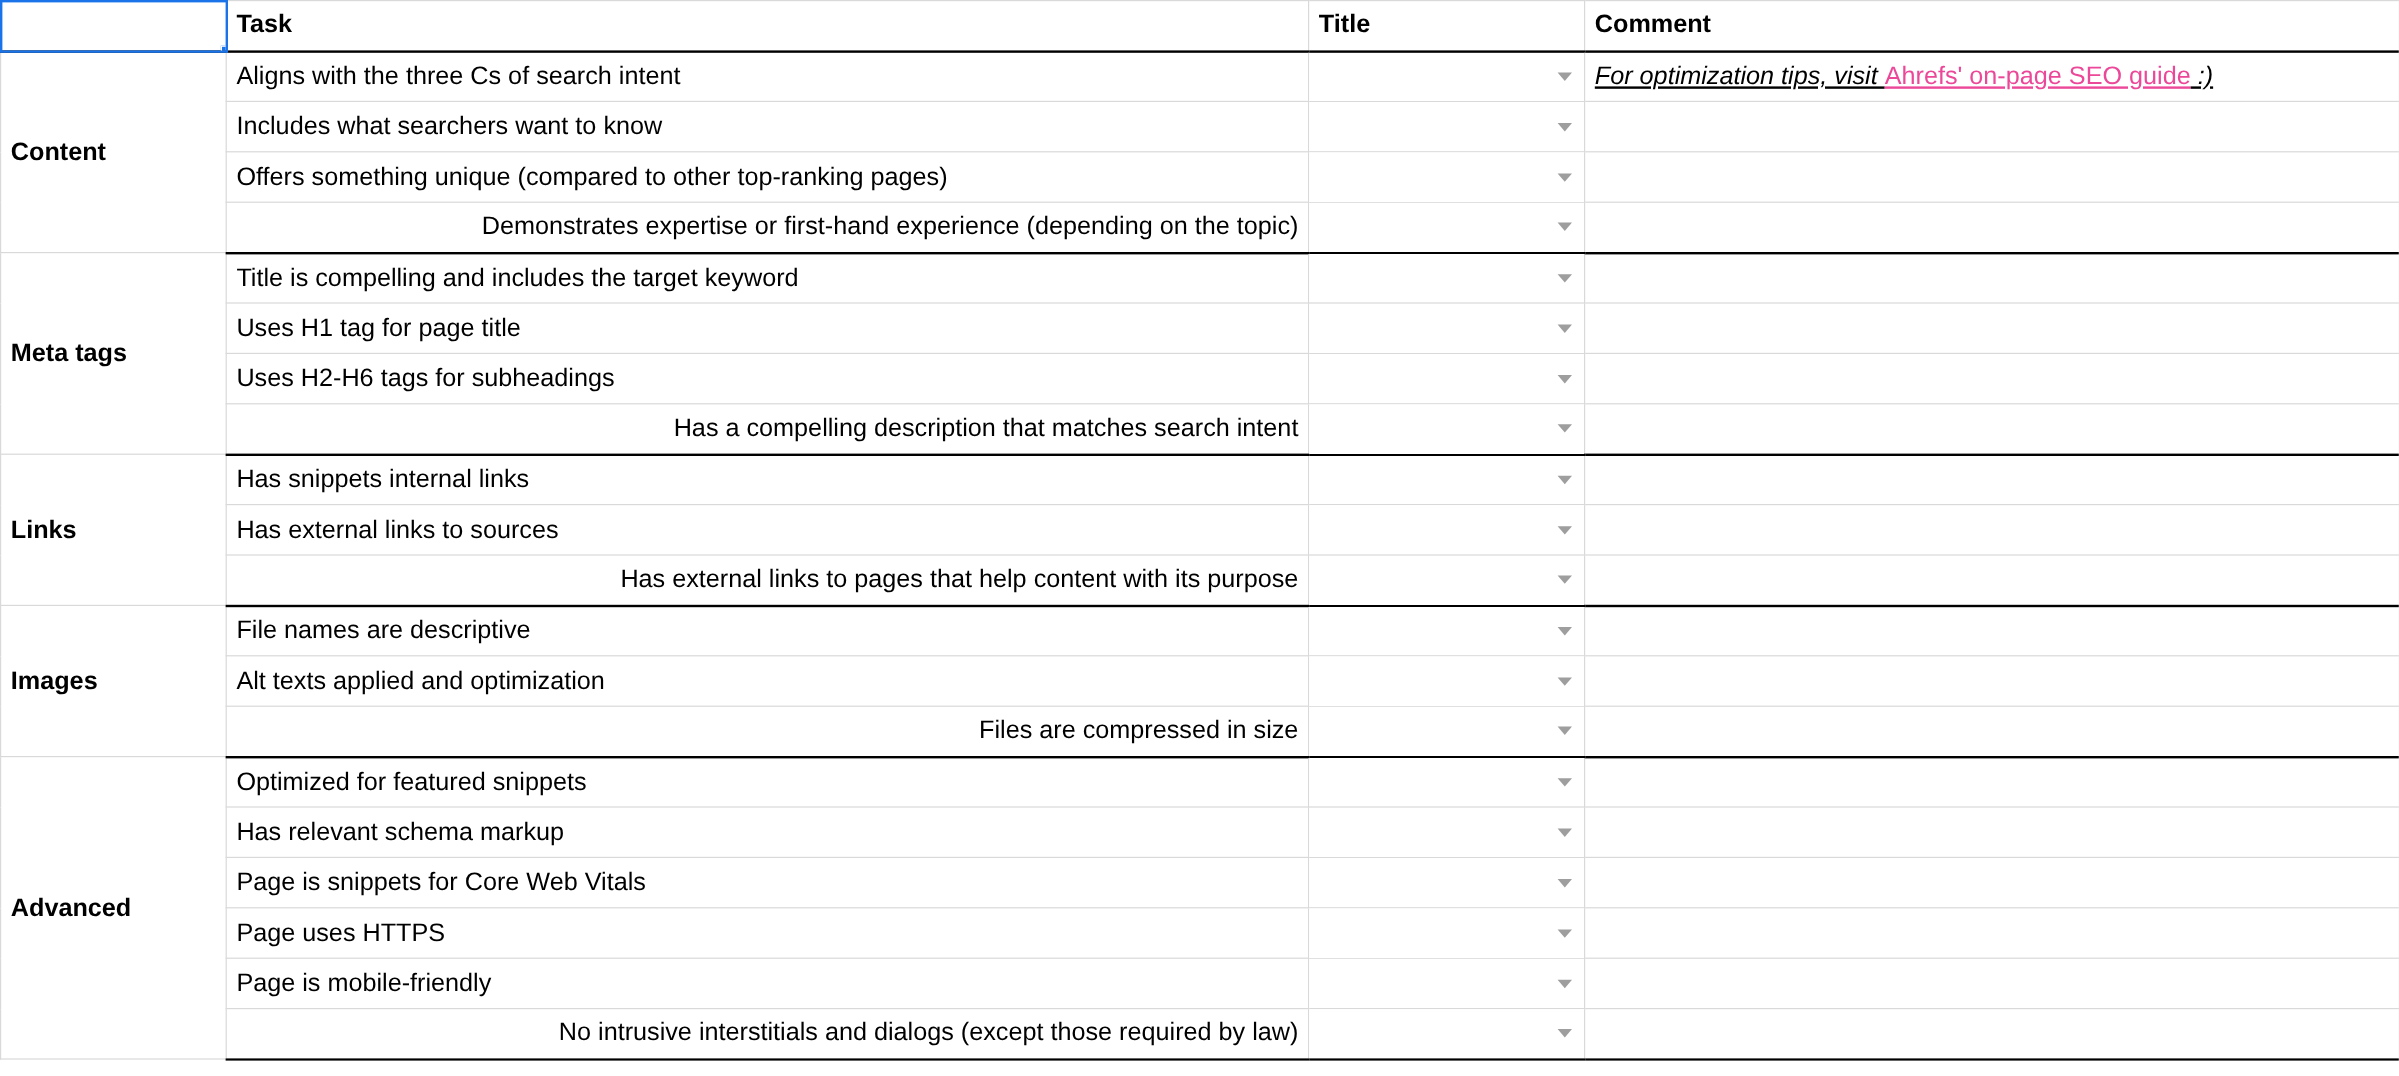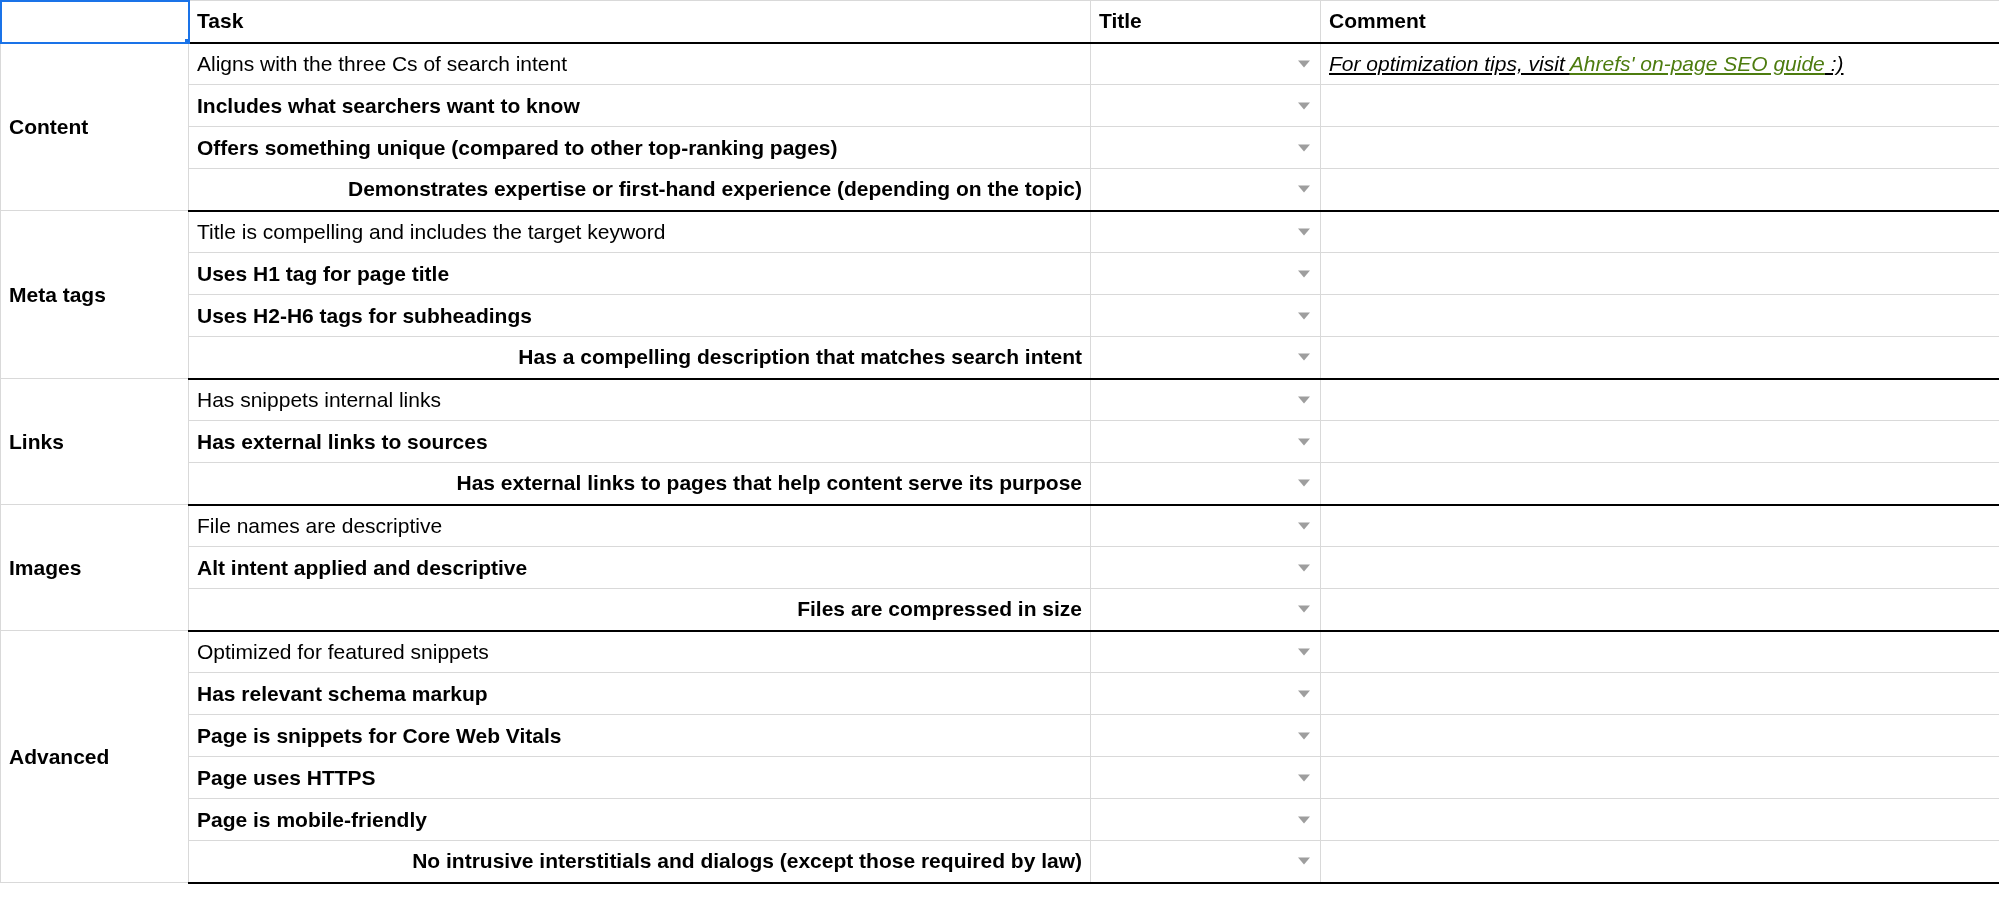--- a/index.html
+++ b/index.html
@@ -58,40 +58,39 @@
     top: 50%;
     transform: translateY(-50%);
     width: 0; height: 0;
     border-left: 6px solid transparent;
     border-right: 6px solid transparent;
     border-top: 7px solid #9e9e9e;
     pointer-events: none;
   }
   .comment-italic { font-style: italic; text-decoration: underline; }
   .comment-link {
-    color: #4d7c0f;
+    color: #ec4899;
     text-decoration: underline;
-    font-style: italic;
   }
   
   .sheet tr.header-row th.sel {
     outline: 2px solid #1a73e8;
     outline-offset: -1px;
     position: relative;
   }
   .sel-handle {
     position: absolute;
     right: -4px;
     bottom: -4px;
     width: 8px; height: 8px;
     background: #1a73e8;
     border: 1px solid #fff;
   }
   
-  .sheet td:first-child, .sheet th:first-child { border-left: 1px solid #d9d9d9; font-weight: bold; }
+  .sheet td:first-child, .sheet th:first-child { border-left: 1px solid #d9d9d9; }
   
 </style>
 </head>
 <body>
 
 <table class="sheet">
   <colgroup>
     <col class="col-cat">
     <col class="col-task">
     <col class="col-status">
@@ -173,36 +172,36 @@
         <td></td>
       </tr>
       <tr class="">
         <td>Has external links to sources</td>
         <td class="status-cell">
           <span class="dd-arrow"></span>
         </td>
         <td></td>
       </tr>
       <tr class="last-in-group">
-        <td>Has external links to pages that help content serve its purpose</td>
+        <td>Has external links to pages that help content with its purpose</td>
         <td class="status-cell">
           <span class="dd-arrow"></span>
         </td>
         <td></td>
       </tr>
       <tr class="">
         <td class="cat" rowspan="3">Images</td>
         <td>File names are descriptive</td>
         <td class="status-cell">
           <span class="dd-arrow"></span>
         </td>
         <td></td>
       </tr>
       <tr class="">
-        <td>Alt intent applied and descriptive</td>
+        <td>Alt texts applied and optimization</td>
         <td class="status-cell">
           <span class="dd-arrow"></span>
         </td>
         <td></td>
       </tr>
       <tr class="last-in-group">
         <td>Files are compressed in size</td>
         <td class="status-cell">
           <span class="dd-arrow"></span>
         </td>

